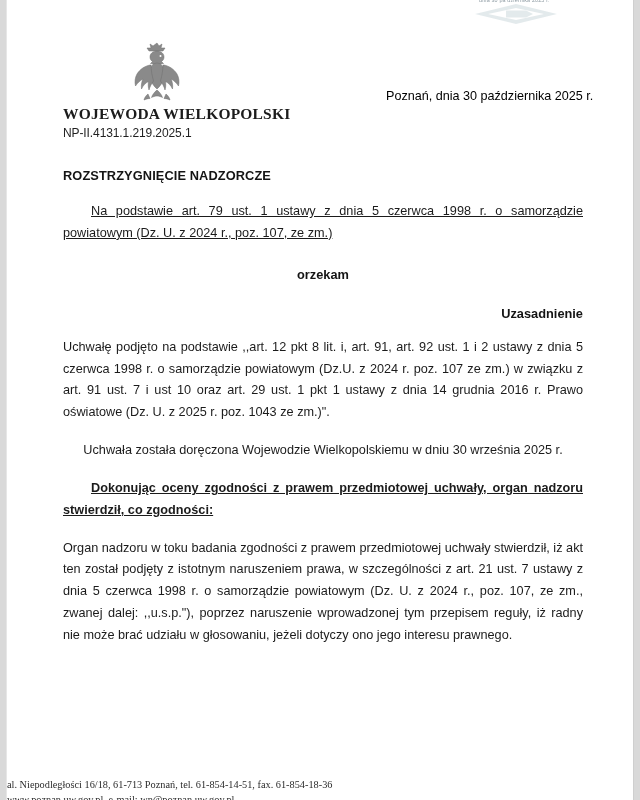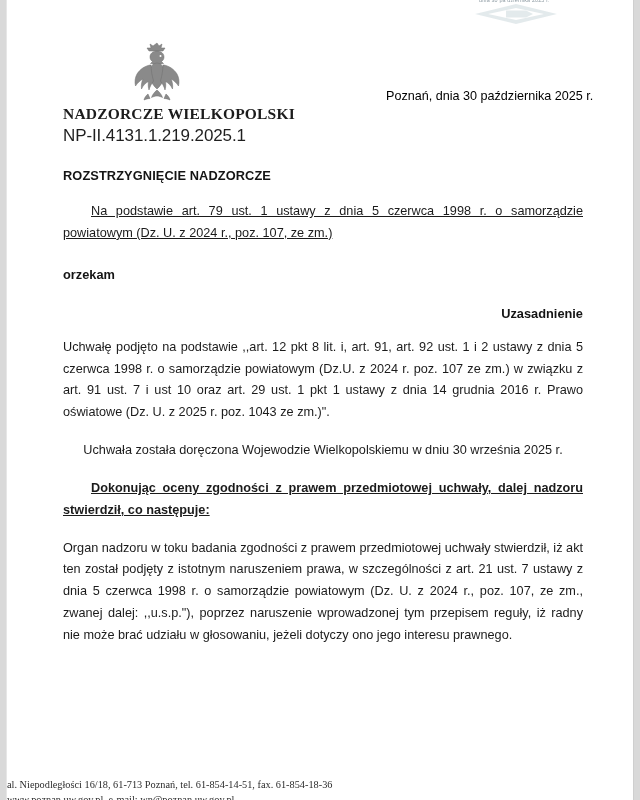--- a/index.html
+++ b/index.html
@@ -80,21 +80,21 @@
     font-weight: bold;
     font-size: 15.5px;
     letter-spacing: 0.2px;
     color: #1c1c1c;
     white-space: nowrap;
   }
   .refnum {
     position: absolute;
     left: 56px;
     top: 126px;
-    font-size: 17px;
+    font-size: 12px;
     color: #1f1f1f;
     letter-spacing: -0.1px;
     white-space: nowrap;
   }
   .place-date {
     position: absolute;
     left: 379px;
     top: 89px;
     font-size: 12.6px;
     color: #000000;
@@ -131,21 +131,21 @@
     text-decoration: underline;
   }
   p.para.nojustify {
     text-align: center;
   }
   p.para.bold {
     font-weight: bold;
   }
 
   .center-word {
-    text-align: left;
+    text-align: center;
     font-weight: bold;
     font-size: 12.8px;
     color: #141414;
     margin: 0 0 18px 0;
   }
   .section-head {
     text-align: right;
     font-weight: bold;
     font-size: 12.8px;
     color: #141414;
@@ -202,21 +202,21 @@
         <path d="M40 25 c5 1 10 4 13 9 2 3.5 2.5 8 1.5 12 -2-3-4.5-5.5-7.5-7 1.5 3 2 6.5 1.5 10 -1.5-3.5-4-6-7-7.5 0.5 3 0.3 6-0.5 8.5 -1-3.5-2.5-6.5-4.5-9 1.5-5.5 2.5-11 2.5-16z"></path>
 
         <path d="M33 50 c-2.5 2-4.5 4.5-5.5 7.5 2-1 4-1.5 5.5-1.5 1.5 0 3.5 0.5 5.5 1.5 -1-3-3-5.5-5.5-7.5z"></path>
 
         <path d="M24 54 c-2 1.5-3.5 3.5-4 6 2-1 4-1.5 6-1.5z"></path>
         <path d="M42 54 c2 1.5 3.5 3.5 4 6 -2-1-4-1.5-6-1.5z"></path>
       </g>
       <circle cx="36.5" cy="16" r="1" fill="#ffffff"></circle>
     </svg>
 
-    <div class="authority">NADZORCZE WIELKOPOLSKI</div>
+    <div class="authority">WOJEWODA WIELKOPOLSKI</div>
     <div class="refnum">NP-II.4131.1.219.2025.1</div>
     <div class="place-date">Poznań, dnia 30 października 2025 r.</div>
 
     <div class="body-area">
 
       <div class="doc-title">ROZSTRZYGNIĘCIE NADZORCZE</div>
 
       <p class="para indent">Na podstawie art. 79 ust. 1 ustawy z dnia 5 czerwca 1998 r. o samorządzie powiatowym (Dz. U. z 2024 r., poz. 107, ze zm.)</p>
 
       <div class="gap-sm"></div>
@@ -224,21 +224,21 @@
       <div class="center-word">orzekam</div>
 
 
       <div class="gap-sm"></div>
 
       <div class="section-head">Uzasadnienie</div>
 
       <p class="para">Uchwałę podjęto na podstawie ,,art. 12 pkt 8 lit. i, art. 91, art. 92 ust. 1 i 2 ustawy z dnia 5 czerwca 1998 r. o samorządzie powiatowym (Dz.U. z 2024 r. poz. 107 ze zm.) w związku z art. 91 ust. 7 i ust 10 oraz art. 29 ust. 1 pkt 1 ustawy z dnia 14 grudnia 2016 r. Prawo oświatowe (Dz. U. z 2025 r. poz. 1043 ze zm.)".</p>
       <p class="para nojustify">Uchwała została doręczona Wojewodzie Wielkopolskiemu w dniu 30 września 2025 r.</p>
 
-      <p class="para bold indent">Dokonując oceny zgodności z prawem przedmiotowej uchwały, dalej nadzoru stwierdził, co następuje:</p>
+      <p class="para bold indent">Dokonując oceny zgodności z prawem przedmiotowej uchwały, organ nadzoru stwierdził, co zgodności:</p>
 
       <p class="para">Organ nadzoru w toku badania zgodności z prawem przedmiotowej uchwały stwierdził, iż akt ten został podjęty z istotnym naruszeniem prawa, w szczególności z art. 21 ust. 7 ustawy z dnia 5 czerwca 1998 r. o samorządzie powiatowym (Dz. U. z 2024 r., poz. 107, ze zm., zwanej dalej: ,,u.s.p."), poprzez naruszenie wprowadzonej tym przepisem reguły, iż radny nie może brać udziału w głosowaniu, jeżeli dotyczy ono jego interesu prawnego.</p>
 
     </div>
 
     <div class="footer">
       <div>al. Niepodległości 16/18, 61-713 Poznań, tel. 61-854-14-51, fax. 61-854-18-36</div>
       <div class="footer-line2">www.poznan.uw.gov.pl, e-mail: wn@poznan.uw.gov.pl</div>
     </div>
 

